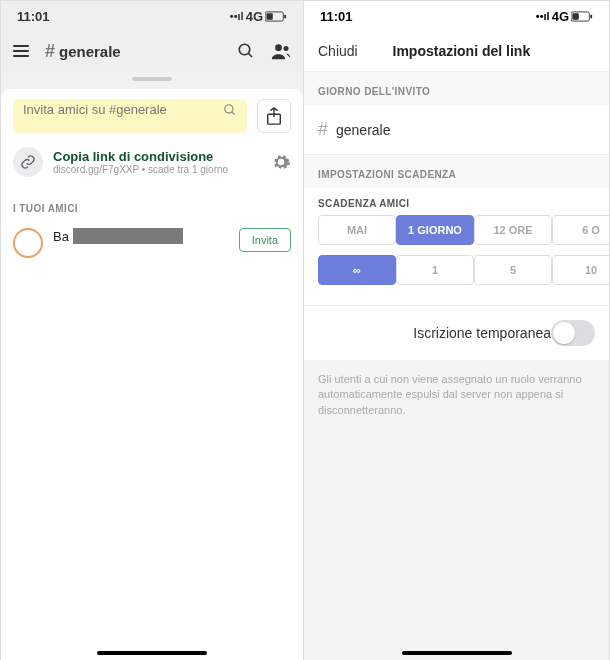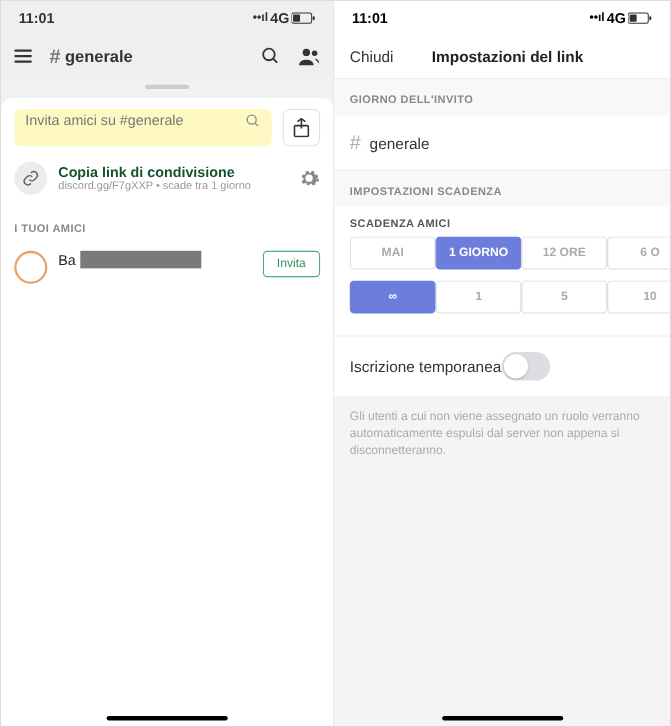--- a/index.html
+++ b/index.html
@@ -54,21 +54,21 @@
 
   .section-block { background: #f8f8f9; padding: 14px 14px 8px; font-size: 10px; font-weight: 700; color: #888; letter-spacing: 0.4px; border-top: 1px solid #eee; }
   .channel-line { background: #fff; padding: 14px; display: flex; align-items: center; gap: 8px; font-size: 14px; color: #333; }
   .channel-line .hash { color: #aaa; }
 
   .sub-label { font-size: 10px; font-weight: 700; color: #555; padding: 10px 14px 6px; letter-spacing: 0.4px; }
   .pill-row { display: flex; gap: 0; padding: 0 14px 10px; overflow: hidden; }
   .pill { flex: 0 0 78px; height: 30px; border: 1px solid #ddd; border-radius: 4px; display: flex; align-items: center; justify-content: center; font-size: 11px; font-weight: 600; color: #aaa; background: #fff; }
   .pill.selected { background: #6d7ddb; color: #fff; border-color: #6d7ddb; }
 
-  .toggle-row { background: #fff; padding: 14px; display: flex; align-items: center; justify-content: flex-start; font-size: 14px; color: #333; border-top: 1px solid #eee; margin-top: 10px; }
+  .toggle-row { background: #fff; padding: 14px; display: flex; align-items: center; justify-content: flex-end; font-size: 14px; color: #333; border-top: 1px solid #eee; margin-top: 10px; }
   .toggle { width: 44px; height: 26px; background: #dcdde0; border-radius: 13px; position: relative; }
   .toggle::after { content: ""; position: absolute; width: 22px; height: 22px; background: #fff; border-radius: 11px; top: 2px; left: 2px; box-shadow: 0 1px 2px rgba(0,0,0,0.2); }
 
   .help-text { background: #f4f4f5; padding: 12px 14px; font-size: 11px; color: #aaa; line-height: 1.4; flex: 1; }
 
   svg { display: block; }
 </style>
 </head>
 <body>
 

